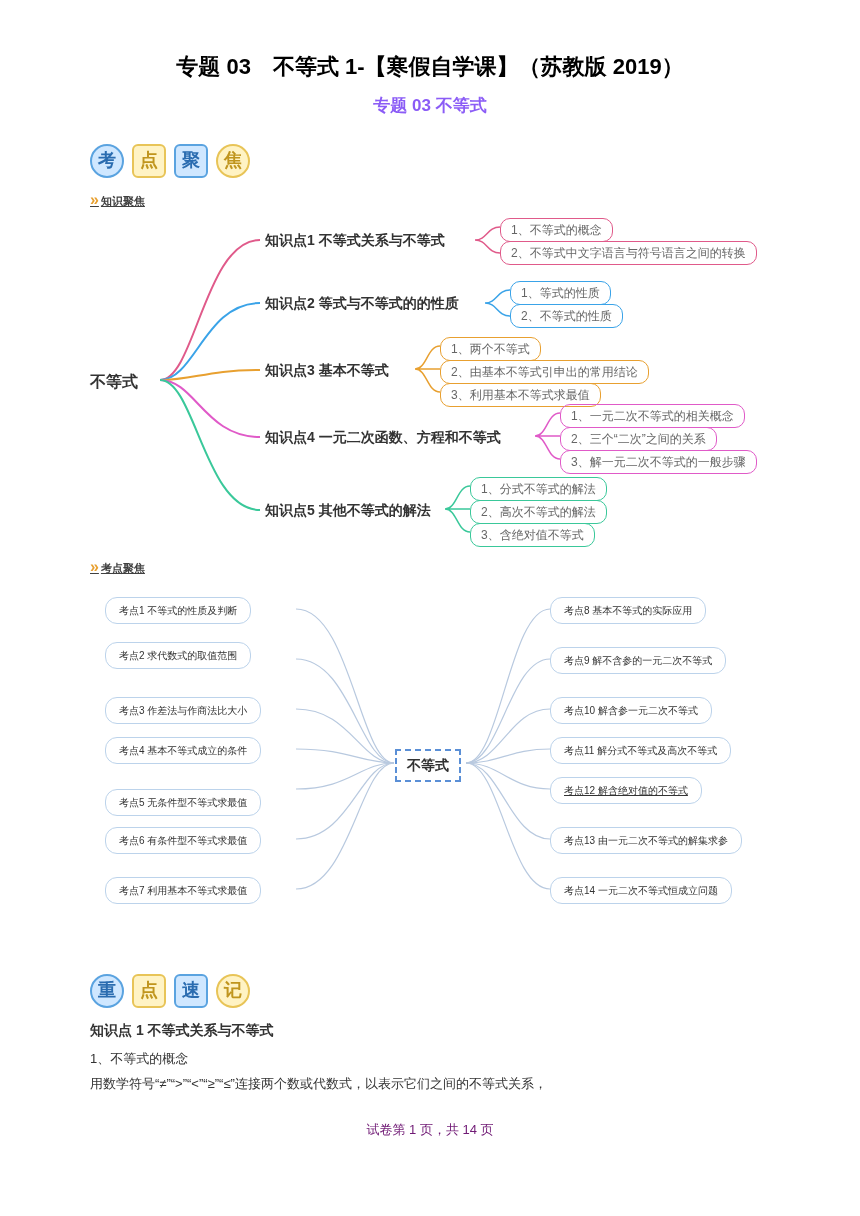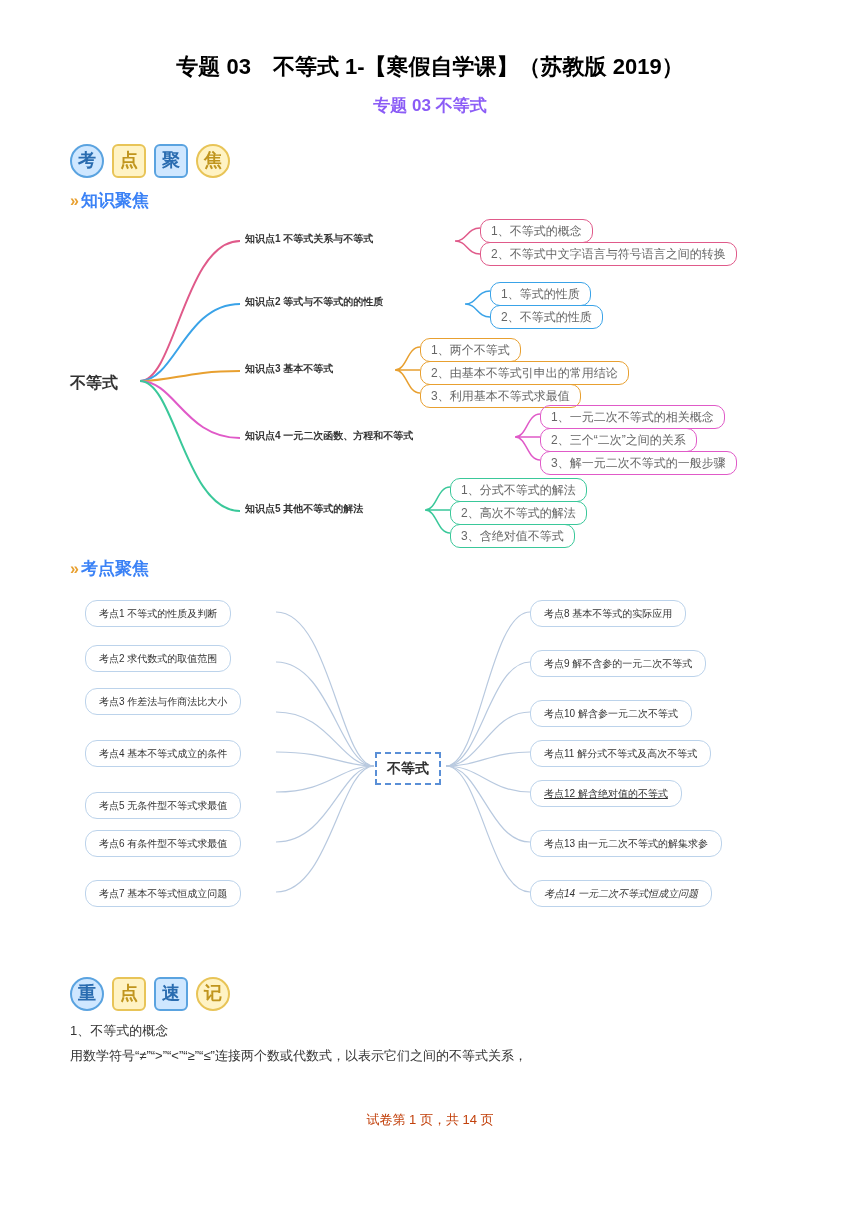--- a/index.html
+++ b/index.html
@@ -1,45 +1,45 @@
 <!DOCTYPE html>
 <html><head>
 <meta charset="utf-8">
 <style>
   * { margin: 0; padding: 0; box-sizing: border-box; }
   body { font-family: "Microsoft YaHei", sans-serif; background: #fff; width: 860px; margin: 0 auto; color: #333; font-size: 13px; line-height: 1.5; }
-  .page { padding: 50px 40px 30px; }
+  .page { padding: 50px 60px 30px; }
   .title-main { text-align: center; font-size: 22px; font-weight: bold; color: #000; margin-bottom: 10px; }
   .title-sub { text-align: center; font-size: 17px; font-weight: bold; color: #8b5cf6; margin-bottom: 25px; }
   .section-header { display: flex; gap: 8px; margin: 15px 0 10px 30px; }
   .sh-box { width: 34px; height: 34px; border-radius: 6px; display: flex; align-items: center; justify-content: center; font-weight: bold; font-size: 18px; }
   .sh-blue { background: #cfe7ff; border: 2px solid #5aa3e0; color: #2a6cb0; }
   .sh-yellow { background: #fff3c4; border: 2px solid #e8c457; color: #c0951e; }
   .sh-circle { border-radius: 50%; }
-  .chev { color: #3b82f6; font-weight: bold; font-size: 17px; margin: 10px 0 8px 30px; }
+  .chev { color: #404040; font-weight: bold; font-size: 11px; margin: 10px 0 8px 30px; text-decoration: underline; }
   .chev::before { content: "»"; color: #e8a030; margin-right: 4px; font-size: 16px; }
   .chev2::before { content: "»"; color: #e8a030; margin-right: 2px; font-size: 16px; }
 
   
   .mm1 { position: relative; height: 330px; margin-top: -5px; }
   .mm1-root { position: absolute; left: 30px; top: 155px; font-size: 16px; font-weight: bold; }
   .mm1-svg { position: absolute; left: 95px; top: 0; width: 110px; height: 330px; }
-  .mm1-topic { position: absolute; font-size: 10px; font-weight: bold; }
+  .mm1-topic { position: absolute; font-size: 14px; font-weight: bold; }
   .mm1-leaves { position: absolute; font-size: 12px; color: #666; }
   .mm1-leaf { border: 1px solid; border-radius: 10px; padding: 2px 10px; margin-bottom: -1px; width: fit-content; white-space: nowrap; }
   .mm1-curve { position: absolute; }
 
   
   .mm2 { position: relative; height: 380px; margin-top: -8px; }
   .mm2-center { position: absolute; left: 335px; top: 170px; border: 2px dashed #5a8fd6; padding: 4px 10px; font-weight: bold; font-size: 14px; }
   .mm2-box { position: absolute; border: 1px solid #bcd3eb; border-radius: 12px; padding: 5px 13px; font-size: 10px; white-space: nowrap; }
 
   .body-h4 { font-weight: bold; font-size: 14px; margin: 12px 0 8px 30px; }
   .body-p { margin: 6px 0 6px 30px; font-size: 13px; }
-  .footer { text-align: center; font-size: 13px; color: #c2410c; margin-top: 44px; }
+  .footer { text-align: center; font-size: 13px; color: #701a75; margin-top: 26px; }
 </style>
 </head>
 <body>
 
 <div class="page">
   <div class="title-main">专题 03　不等式 1-【寒假自学课】（苏教版 2019）</div>
   <div class="title-sub">专题 03 不等式</div>
 
   <div class="section-header">
     <div class="sh-box sh-blue sh-circle">考</div>
@@ -126,39 +126,40 @@
         <path d="M406 184 C440 184,450 80,490 80"></path>
         <path d="M406 184 C440 184,450 130,490 130"></path>
         <path d="M406 184 C440 184,450 170,490 170"></path>
         <path d="M406 184 C440 184,450 210,490 210"></path>
         <path d="M406 184 C440 184,450 260,490 260"></path>
         <path d="M406 184 C440 184,450 310,490 310"></path>
       </g>
     </svg>
     <div class="mm2-box" style="left:45px;top:18px;">考点1  不等式的性质及判断</div>
     <div class="mm2-box" style="left:45px;top:63px;">考点2  求代数式的取值范围</div>
-    <div class="mm2-box" style="left:45px;top:106px;">考点3  作差法与作商法比大小</div>
+    <div class="mm2-box" style="left:45px;top:118px;">考点3  作差法与作商法比大小</div>
     <div class="mm2-box" style="left:45px;top:158px;">考点4  基本不等式成立的条件</div>
     <div class="mm2-box" style="left:45px;top:210px;">考点5  无条件型不等式求最值</div>
     <div class="mm2-box" style="left:45px;top:248px;text-align:right;">考点6  有条件型不等式求最值</div>
-    <div class="mm2-box" style="left:45px;top:298px;">考点7  基本不等式恒成立问题</div>
+    <div class="mm2-box" style="left:45px;top:298px;">考点7  利用基本不等式求最值</div>
 
     <div class="mm2-box" style="left:490px;top:18px;">考点8  基本不等式的实际应用</div>
     <div class="mm2-box" style="left:490px;top:68px;">考点9  解不含参的一元二次不等式</div>
     <div class="mm2-box" style="left:490px;top:118px;">考点10  解含参一元二次不等式</div>
     <div class="mm2-box" style="left:490px;top:158px;">考点11  解分式不等式及高次不等式</div>
     <div class="mm2-box" style="left:490px;top:198px;text-decoration:underline;">考点12  解含绝对值的不等式</div>
     <div class="mm2-box" style="left:490px;top:248px;">考点13  由一元二次不等式的解集求参</div>
-    <div class="mm2-box" style="left:490px;top:298px;font-style:italic;">考点14  一元二次不等式恒成立问题</div>
+    <div class="mm2-box" style="left:490px;top:298px;">考点14  一元二次不等式恒成立问题</div>
   </div>
 
   <div class="section-header">
     <div class="sh-box sh-blue sh-circle">重</div>
     <div class="sh-box sh-yellow">点</div>
     <div class="sh-box sh-blue">速</div>
     <div class="sh-box sh-yellow sh-circle">记</div>
   </div>
 
+  <div class="body-h4">知识点 1 不等式关系与不等式</div>
   <div class="body-p">1、不等式的概念</div>
   <div class="body-p">用数学符号“≠”“&gt;”“&lt;”“≥”“≤”连接两个数或代数式，以表示它们之间的不等式关系，</div>
 
   <div class="footer">试卷第 1 页，共 14 页</div>
 </div>
 
 </body></html>

